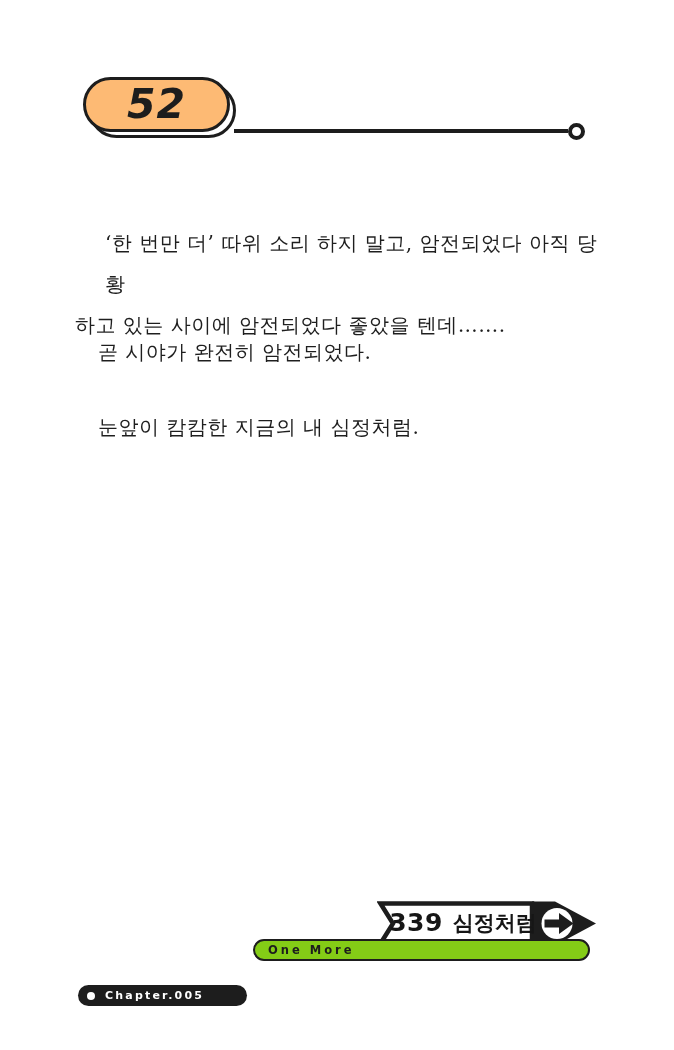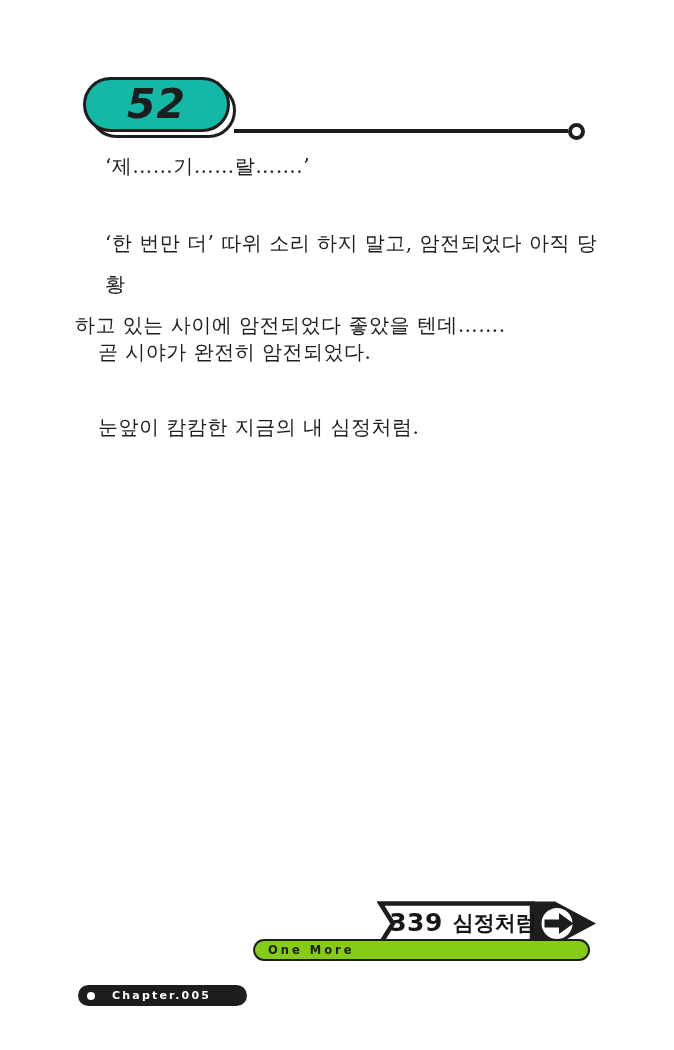--- a/index.html
+++ b/index.html
@@ -20,21 +20,21 @@
     width: 147px; height: 55px;
     border: 3px solid #1d1d1d;
     border-radius: 28px;
     background: transparent;
     z-index: 1;
   }
   .section-badge {
     position: absolute;
     left: 83px; top: 77px;
     width: 147px; height: 55px;
-    background: #14b8a6;
+    background: #fdba74;
     border: 3.5px solid #1d1d1d;
     border-radius: 28px;
     display: flex; align-items: center; justify-content: center;
     z-index: 2;
   }
   .section-number {
     font-family: "DejaVu Sans", "Liberation Sans", sans-serif;
     font-weight: bold; font-style: italic;
     font-size: 41px; letter-spacing: 1px;
     color: #1d1d1d;
@@ -114,21 +114,20 @@
     flex: 0 0 auto;
     margin-right: 10px;
   }
   .chapter-text {
     font-family: "DejaVu Sans", "Liberation Sans", sans-serif;
     font-weight: bold;
     font-size: 11px;
     letter-spacing: 2.2px;
     color: #ffffff;
     transform: translateY(-0.5px);
-    margin-left: 7px;
   }
   .title-pill {
     position: absolute;
     left: 253px; top: 939px;
     width: 337px; height: 22px;
     background: #84cc16;
     border: 2.5px solid #1d1d1d;
     border-radius: 11px;
     display: flex; align-items: center;
     padding-left: 13px;
@@ -146,21 +145,20 @@
 
 <div class="page">
 
   <div class="badge-shadow"></div>
   <div class="section-badge">
     <span class="section-number">52</span>
   </div>
   <div class="header-rule"></div>
   <div class="header-rule-ring"></div>
 
-  <p class="para p1 indent-quote">‘제……기……랄…….’</p>
 
   <div class="para p2">
     <div class="indent-quote">‘한 번만 더’ 따위 소리 하지 말고, 암전되었다 아직 당황</div>
     <div>하고 있는 사이에 암전되었다 좋았을 텐데…….</div>
   </div>
 
   <p class="para p4 indent-plain">눈앞이 캄캄한 지금의 내 심정처럼.</p>
   <p class="para p3 indent-plain">곧 시야가 완전히 암전되었다.</p>
 
   <button class="nav-sign">

